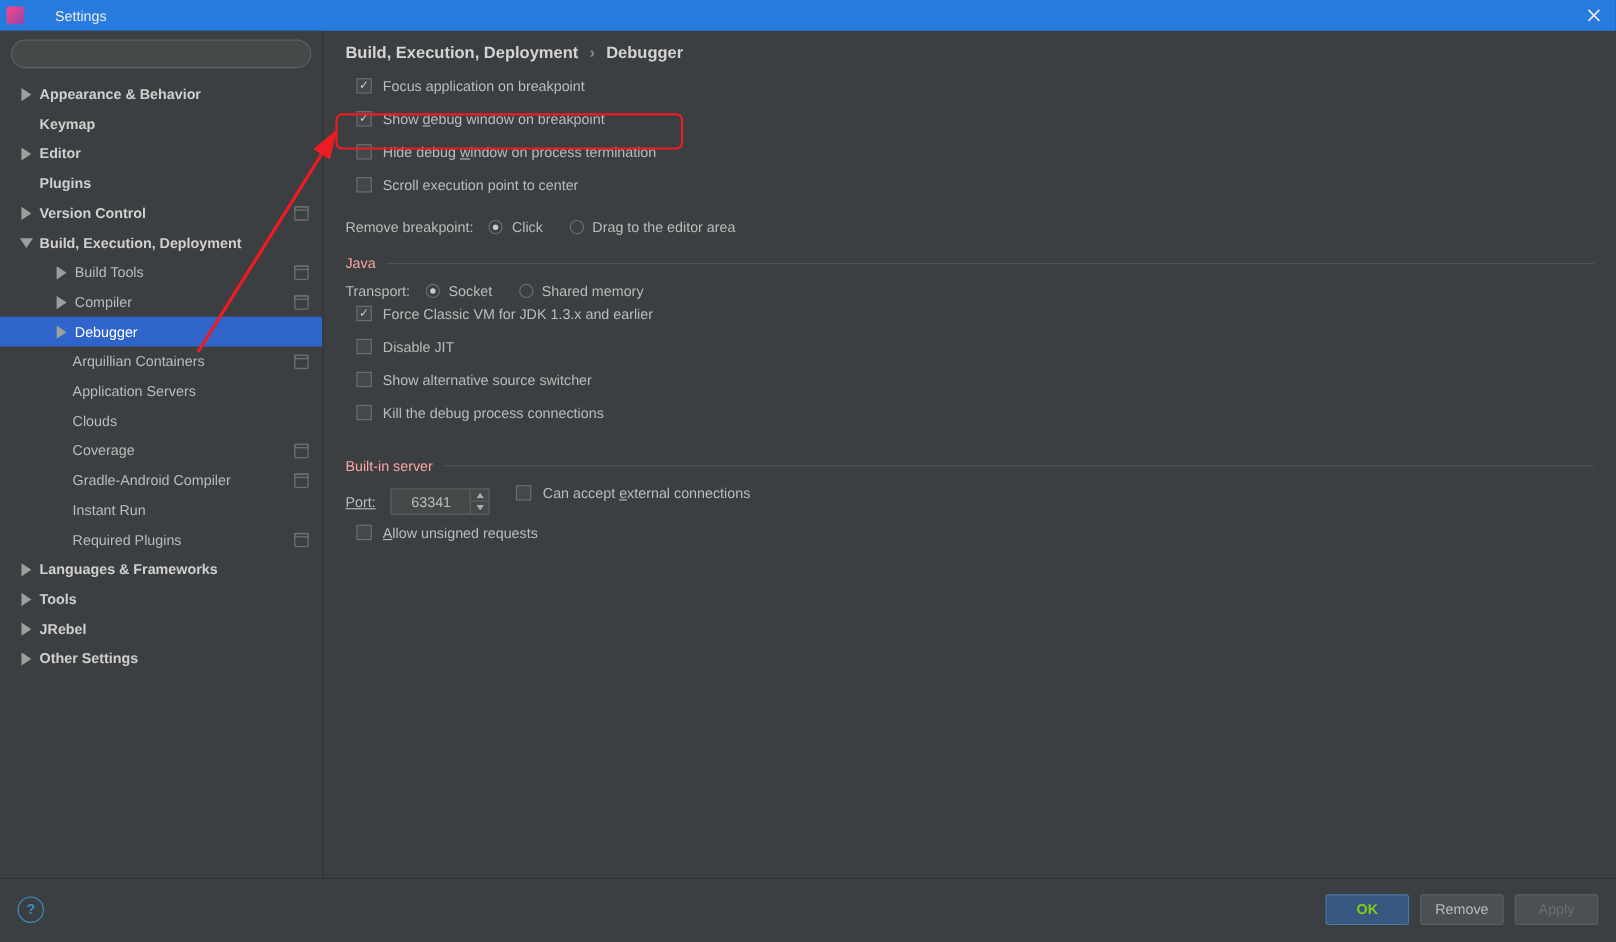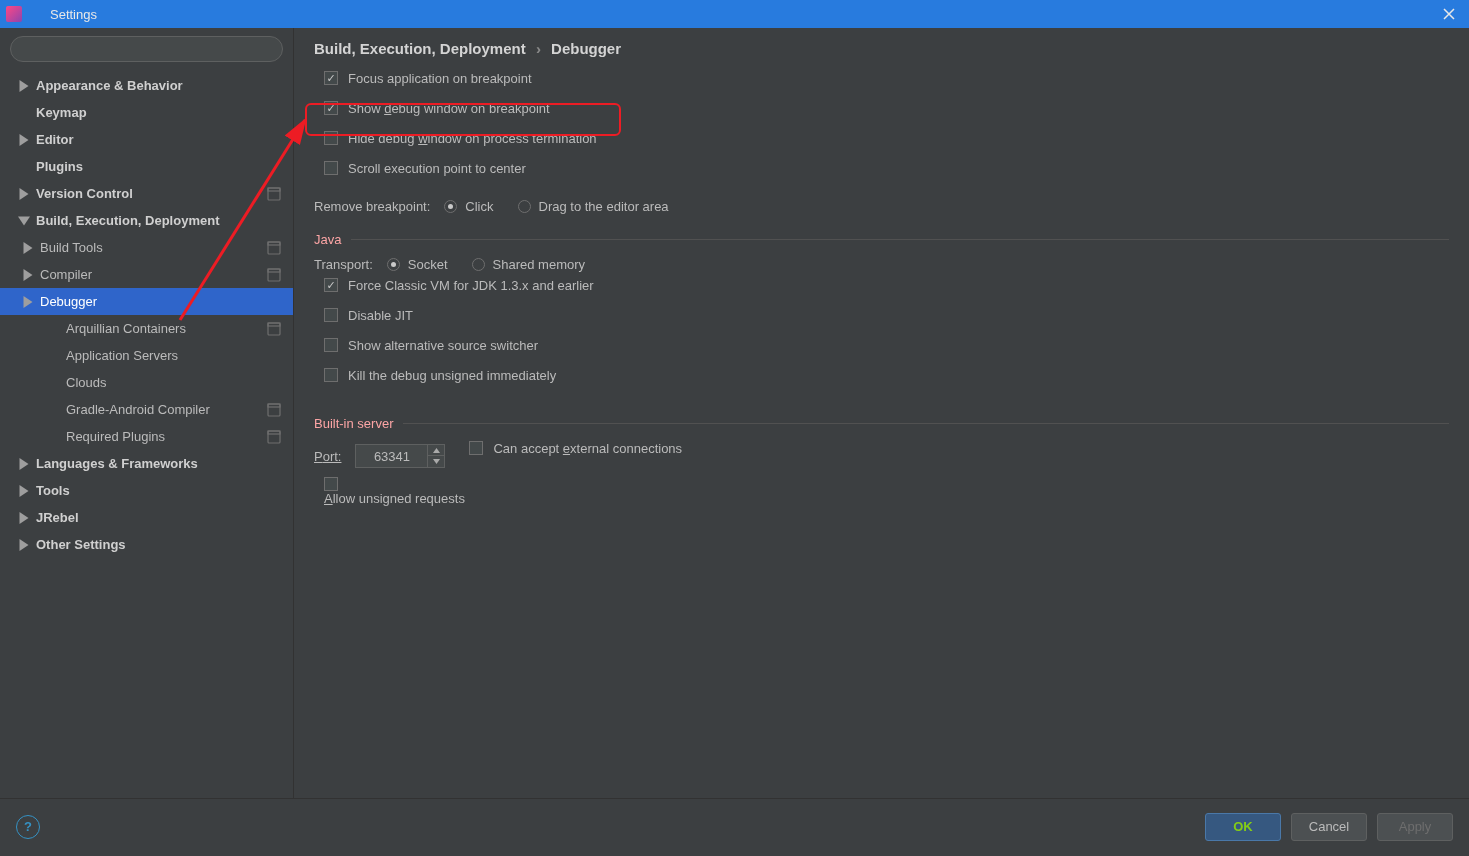--- a/index.html
+++ b/index.html
@@ -74,21 +74,21 @@
     position:relative;
   }
   .tree-item.bold { font-weight:600; color:#d0d0d0; }
   .tree-item .arrow {
     width:12px;height:12px;
     margin-right:6px;
     flex-shrink:0;
   }
   .tree-item .arrow svg { fill:#9e9e9e; }
   .tree-item.no-arrow .arrow { visibility:hidden; }
-  .tree-item.level1 { padding-left: 22px; }
+  .tree-item.level1 { padding-left: 50px; }
   .tree-item.level2 { padding-left: 48px; }
   .tree-item.selected { background:#2f65ca; color:#fff; }
   .tree-item .proj-icon {
     position:absolute; right:12px;
     width:14px;height:14px;
   }
   .tree-item .proj-icon svg { fill:none; stroke:#6e6e6e; stroke-width:1.2; }
   .content {
     flex:1;
     padding: 12px 20px 0 20px;
@@ -316,25 +316,41 @@
         <div class="tree-item level2 no-arrow">
           <span class="arrow"><svg viewBox="0 0 8 8">
               <path d="M1 0 L7 4 L1 8 Z"></path>
             </svg></span>
           <span>Clouds</span>
         </div>
         <div class="tree-item level2 no-arrow">
           <span class="arrow"><svg viewBox="0 0 8 8">
               <path d="M1 0 L7 4 L1 8 Z"></path>
             </svg></span>
+          <span>Coverage</span>
+          <span class="proj-icon"><svg viewBox="0 0 14 14">
+              <rect x="1" y="1" width="12" height="12" rx="1"></rect>
+              <rect x="1" y="1" width="12" height="3"></rect>
+            </svg></span>
+        </div>
+        <div class="tree-item level2 no-arrow">
+          <span class="arrow"><svg viewBox="0 0 8 8">
+              <path d="M1 0 L7 4 L1 8 Z"></path>
+            </svg></span>
           <span>Gradle-Android Compiler</span>
           <span class="proj-icon"><svg viewBox="0 0 14 14">
               <rect x="1" y="1" width="12" height="12" rx="1"></rect>
               <rect x="1" y="1" width="12" height="3"></rect>
             </svg></span>
+        </div>
+        <div class="tree-item level2 no-arrow">
+          <span class="arrow"><svg viewBox="0 0 8 8">
+              <path d="M1 0 L7 4 L1 8 Z"></path>
+            </svg></span>
+          <span>Instant Run</span>
         </div>
         <div class="tree-item level2 no-arrow">
           <span class="arrow"><svg viewBox="0 0 8 8">
               <path d="M1 0 L7 4 L1 8 Z"></path>
             </svg></span>
           <span>Required Plugins</span>
           <span class="proj-icon"><svg viewBox="0 0 14 14">
               <rect x="1" y="1" width="12" height="12" rx="1"></rect>
               <rect x="1" y="1" width="12" height="3"></rect>
             </svg></span>
@@ -430,21 +446,21 @@
     <div class="opt-row">
       <span class="checkbox"></span>
       <span class="label">Disable JIT</span>
     </div>
     <div class="opt-row">
       <span class="checkbox"></span>
       <span class="label">Show alternative source switcher</span>
     </div>
     <div class="opt-row">
       <span class="checkbox"></span>
-      <span class="label">Kill the debug unsigned immediately</span>
+      <span class="label">Kill the debug process connections</span>
     </div>
 
     <div class="section-sep">
       <span>Built-in server</span>
         <div class="line"></div>
     </div>
 
     <div class="port-row">
       <span class="plabel"><span class="ul">P</span><span>ort:</span></span>
       <div class="spinner">
@@ -462,33 +478,33 @@
             </div>
         </div>
       </div>
       <div style="width:24px"></div>
       <div class="opt-row" style="margin-left:0">
         <span class="checkbox"></span>
         <span class="label"><span>Can accept </span><span class="ul">e</span><span>xternal connections</span></span>
       </div>
     </div>
 
-    <div class="opt-row" style="margin-top:6px;flex-direction:column;">
+    <div class="opt-row" style="margin-top:6px;">
       <span class="checkbox"></span>
       <span class="label"><span class="ul">A</span><span>llow unsigned requests</span></span>
     </div>
 
   </div>
 </div>
 
 <div class="footer">
   <div class="help">?</div>
   <div class="btns">
     <button class="primary">OK</button>
-    <button>Cancel</button>
+    <button>Remove</button>
     <button class="disabled">Apply</button>
   </div>
 </div>
 
 <div class="highlight-box" style="left:305px; top:103px; width:316px; height:33px;"></div>
 
 <svg class="annotation-arrow" style="left:160px; top:100px; width:160px; height:230px;" viewBox="0 0 160 230">
   <defs>
       <marker id="ah" markerWidth="10" markerHeight="10" refX="8" refY="3" orient="auto">
     <path d="M0,0 L0,6 L9,3 z" fill="#ed1c24"></path>

